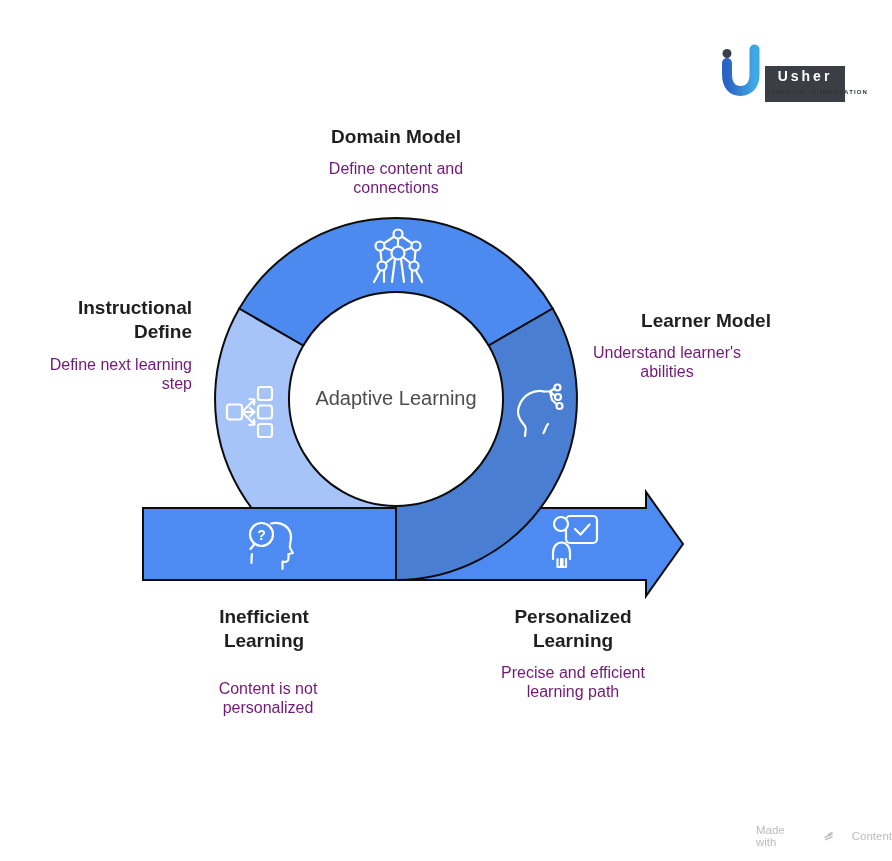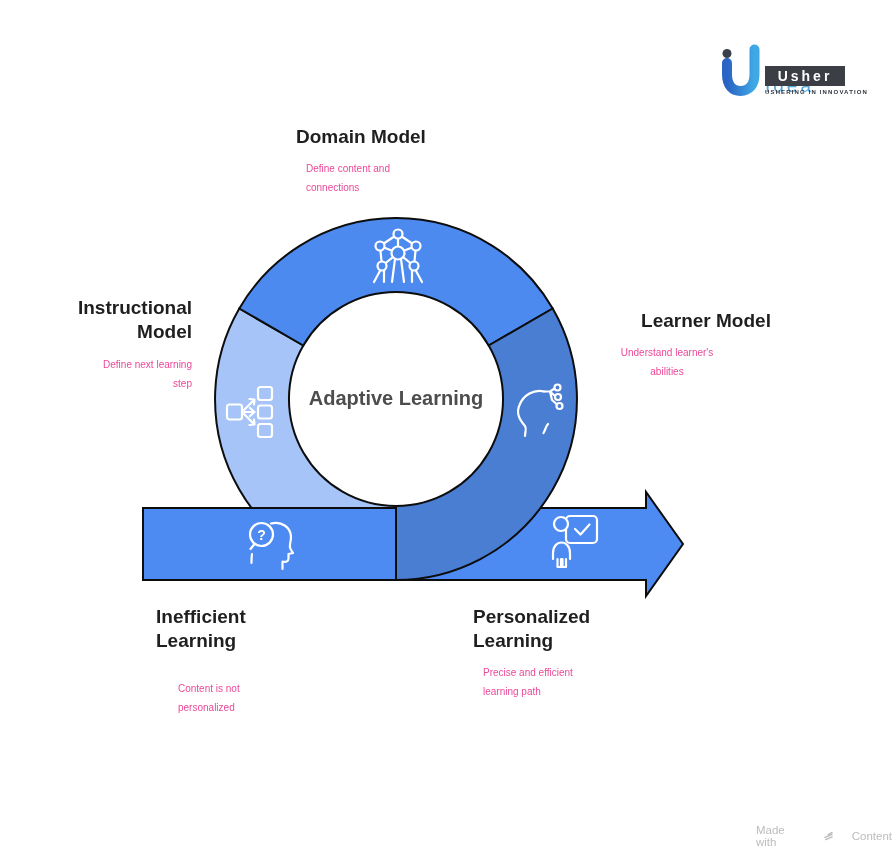--- a/index.html
+++ b/index.html
@@ -1,31 +1,31 @@
 <!DOCTYPE html>
 <html><head>
 <meta charset="utf-8">
 <style>
   * { margin:0; padding:0; box-sizing:border-box; }
   html,body { width:892px; height:861px; background:#ffffff; overflow:hidden;
               font-family:"Liberation Sans", sans-serif; }
   .stage { position:relative; width:892px; height:861px; background:#fff; }
   .abs { position:absolute; }
   .title { font-weight:bold; font-size:19px; line-height:24px; color:#1f1f1f; white-space:pre-line; }
-  .desc  { font-size:10px; line-height:18.5px; color:#ec4899; white-space:pre-line; }
-  .t-center { text-align:left; }
+  .desc  { font-size:16px; line-height:18.5px; color:#701a75; white-space:pre-line; }
+  .t-center { text-align:center; }
   .t-right  { text-align:right; }
   .t-left   { text-align:center; }
-  .center-label { font-weight:bold; font-size:20px; color:#4d4d4d; text-align:center; }
+  .center-label { font-weight:normal; font-size:20px; color:#4d4d4d; text-align:center; }
 
   
   .logo { position:absolute; left:713px; top:36px; width:150px; height:66px; }
   .logo-idea { position:absolute; left:52px; top:9px; font-size:19px; font-weight:normal;
                color:#53a4da; letter-spacing:3px;margin-top:30px; }
-  .logo-usher { position:absolute; left:52px; top:30px; width:80px; height:20px;
+  .logo-usher { position:absolute; left:52px; top:30px; width:80px; height:36px;
                 background:#3b3e44; color:#ffffff; font-size:14px; font-weight:bold;
                 letter-spacing:3px; text-align:center; line-height:20px; }
   .logo-tagline { position:absolute; left:52px; top:53px; font-size:6px; font-weight:bold;
                   color:#30353c; letter-spacing:1.15px; white-space:nowrap; }
 
   
   .footer { position:absolute; left:756px; top:824px; display:flex; align-items:center;
             gap:17px; color:#bcbcbc; font-size:11.5px; }
 </style>
 </head>
@@ -92,29 +92,29 @@
     </g>
   </svg>
 
   <div class="abs center-label" style="left:271px; top:387px; width:250px;">Adaptive Learning</div>
 
   <div class="abs title t-center" style="left:296px; top:125px; width:200px;">Domain Model</div>
   <div class="abs desc t-center" style="left:306px; top:160px; width:180px;">Define content and
 connections</div>
 
   <div class="abs title t-right" style="left:40px; top:296px; width:152px;">Instructional
-Model</div>
+Define</div>
   <div class="abs desc t-right" style="left:32px; top:356px; width:160px;">Define next learning
 step</div>
 
   <div class="abs title t-left" style="left:601px; top:309px; width:210px;">Learner Model</div>
   <div class="abs desc t-left" style="left:582px; top:344px; width:170px;">Understand learner's
 abilities</div>
 
-  <div class="abs title t-center" style="left:156px; top:605px; width:200px;">Inefficient
+  <div class="abs title t-center" style="left:164px; top:605px; width:200px;">Inefficient
 Learning</div>
   <div class="abs desc t-center" style="left:178px; top:664px; width:180px;margin-top:16px;">Content is not
 personalized</div>
 
   <div class="abs title t-center" style="left:473px; top:605px; width:200px;">Personalized
 Learning</div>
   <div class="abs desc t-center" style="left:483px; top:664px; width:180px;">Precise and efficient
 learning path</div>
 
   <div class="logo">

